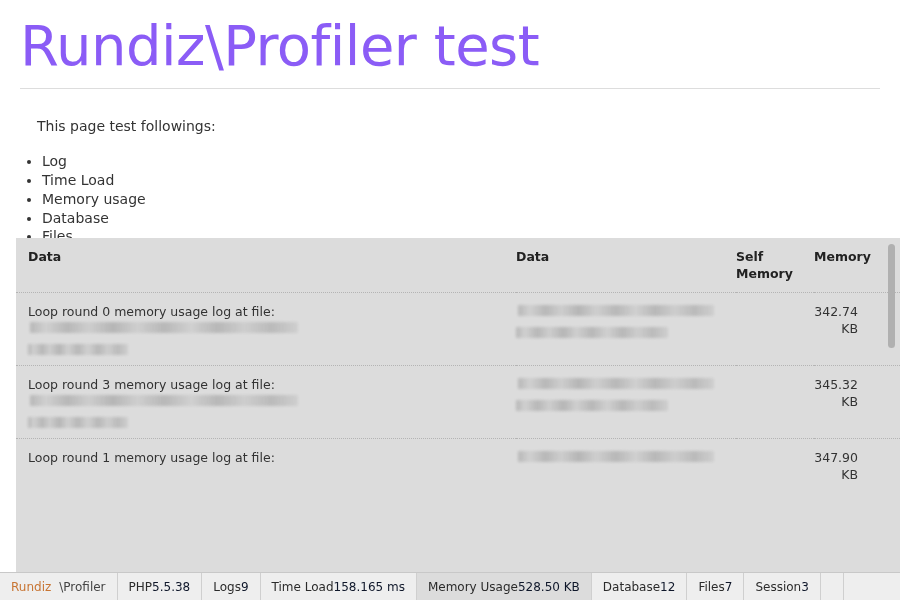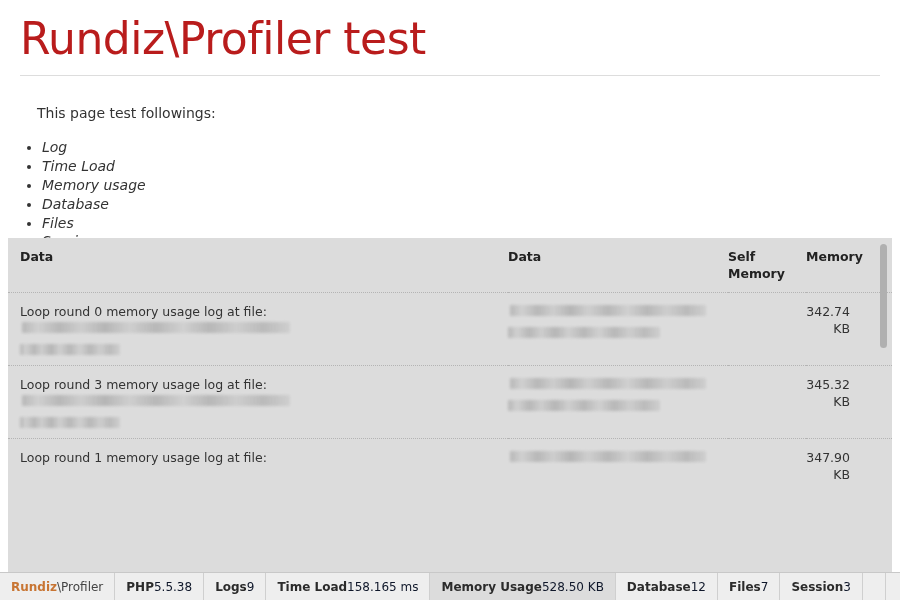--- a/index.html
+++ b/index.html
@@ -14,24 +14,24 @@
   .page {
     position: relative;
     width: 900px; height: 600px;
     background: #ffffff;
   }
 
   
   .page-title {
     margin: 0;
     padding: 14px 0 4px 20px;
-    font-size: 44px;
+    font-size: 56px;
     font-weight: 400;
     line-height: 1.15;
-    color: #b91c1c;
+    color: #8b5cf6;
     letter-spacing: -0.5px;
     font-family: "DejaVu Sans", "Liberation Sans", sans-serif;
   }
   .title-rule {
     margin: 6px 20px 0 20px;
     height: 1px;
     background: #dddddd;
     border: 0;
   }
 
@@ -45,27 +45,26 @@
 
   ul.test-list {
     margin: 6px 0 0 0;
     padding-left: 42px;
     list-style: disc;
   }
   ul.test-list li {
     font-size: 14px;
     color: #333333;
     line-height: 18.8px;
-    font-style: italic;
   }
 
   
   .panel {
     position: absolute;
-    left: 8px;
+    left: 16px;
     top: 238px;
     width: 884px;
     height: 334px;
     background: #dcdcdc;
     overflow: hidden;
   }
   .panel-inner {
     position: relative;
     width: 884px;
   }
@@ -176,29 +175,29 @@
     display: flex;
     align-items: center;
     padding: 0 11px;
     border-right: 1px solid #cfcfcf;
     color: #333333;
     white-space: nowrap;
     line-height: 1;
     cursor: default;
   }
   .tab .lab {
-    font-weight: bold;
+    font-weight: normal;
     color: #2b2b2b;
   }
   .tab .val {
     font-weight: normal;
     color: #0f172a;
   }
   .tab.brand .lab { color: #c87533; }
-  .tab.brand .val { color: #444444; margin-left: 0; text-align: center; }
+  .tab.brand .val { color: #444444; margin-left: 8px; text-align: center; }
   .tab.active { background: #dcdcdc; }
   .toolbar-filler { flex: 1 1 auto; }
 </style>
 </head>
 <body>
 
 <div class="page">
 
   <h1 class="page-title">Rundiz\Profiler test</h1>
   <hr class="title-rule">

